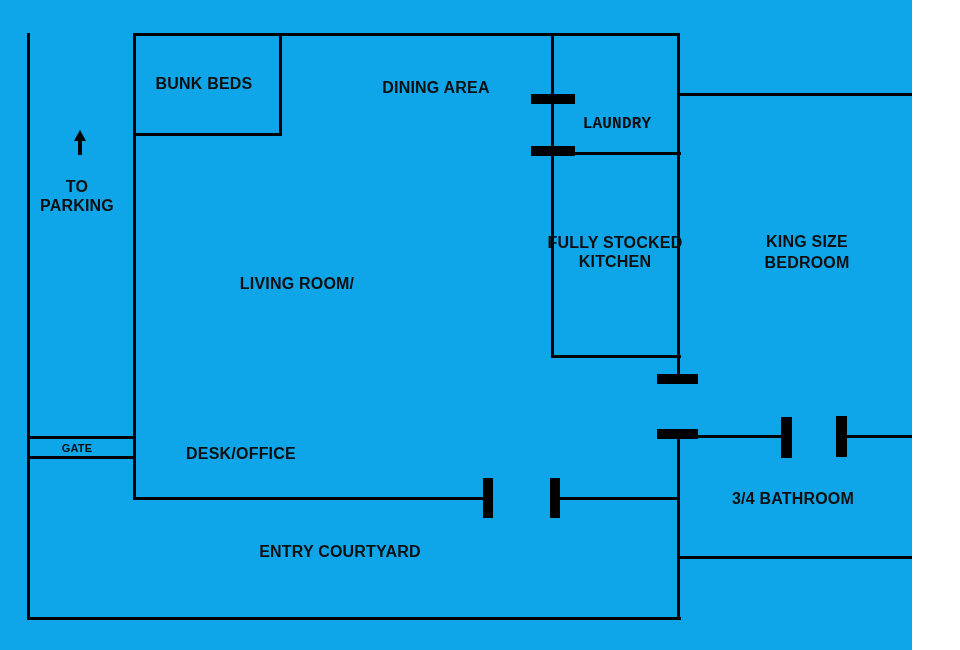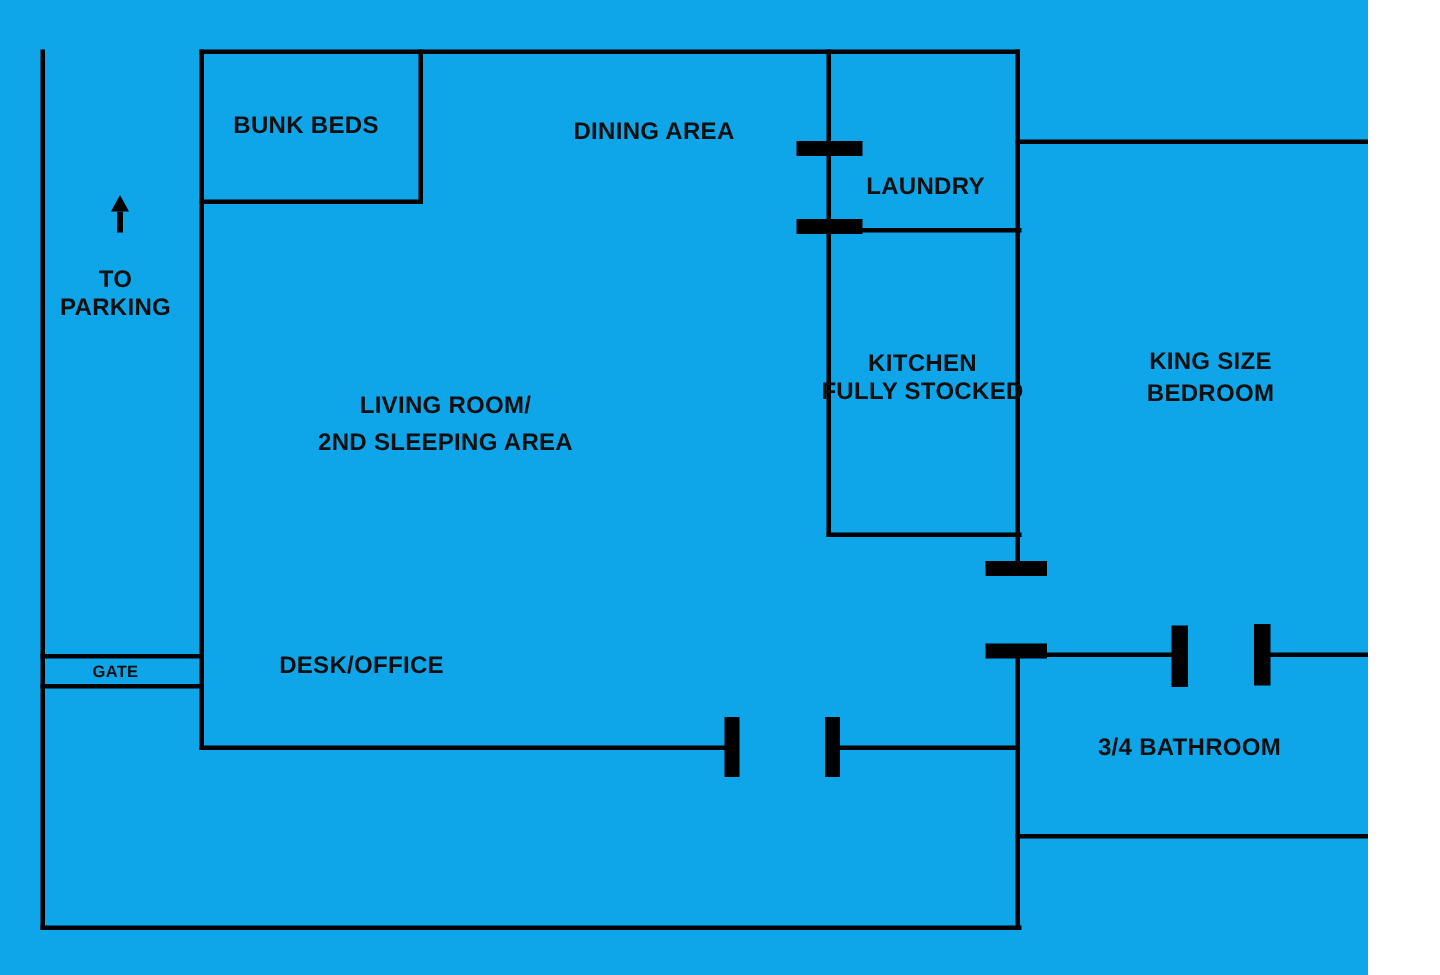--- a/index.html
+++ b/index.html
@@ -96,39 +96,39 @@
   <div class="door-bar" style="left:483px; top:478px; width:10px; height:40px;"></div>
   <div class="door-bar" style="left:550px; top:478px; width:10px; height:40px;"></div>
 
   <div class="arrow">
     <div class="head"></div>
     <div class="stem"></div>
   </div>
 
   <div class="label" style="left:204px; top:84px;">BUNK BEDS</div>
   <div class="label" style="left:412px; top:88px;margin-left:24px;">DINING AREA</div>
-  <div class="label" style="left:617px; top:125px;">LAUNDRY</div>
+  <div class="label" style="left:617px; top:125px;font-family:Liberation Mono, monospace;">LAUNDRY</div>
 
   <div class="label lh19" style="left:615px; top:252px;">
+    <div class="line">FULLY STOCKED</div>
     <div class="line">KITCHEN</div>
-    <div class="line">FULLY STOCKED</div>
   </div>
 
   <div class="label lh21" style="left:807px; top:252px;">
     <div class="line">KING SIZE</div>
     <div class="line">BEDROOM</div>
   </div>
 
   <div class="label lh25" style="left:297px; top:283px;">
     <div class="line">LIVING ROOM/</div>
-    <div class="line">2ND SLEEPING AREA</div>
   </div>
 
-  <div class="label" style="left:241px; top:444px;">DESK/OFFICE</div>
+  <div class="label" style="left:241px; top:454px;">DESK/OFFICE</div>
   <div class="label" style="left:793px; top:499px;text-align:center;">3/4 BATHROOM</div>
+  <div class="label" style="left:340px; top:552px;">ENTRY COURTYARD</div>
   <div class="label small" style="left:77px; top:449px;">GATE</div>
 
   <div class="label lh19" style="left:77px; top:196px;">
     <div class="line">TO</div>
     <div class="line">PARKING</div>
   </div>
 
 </div>
 
 </body></html>

